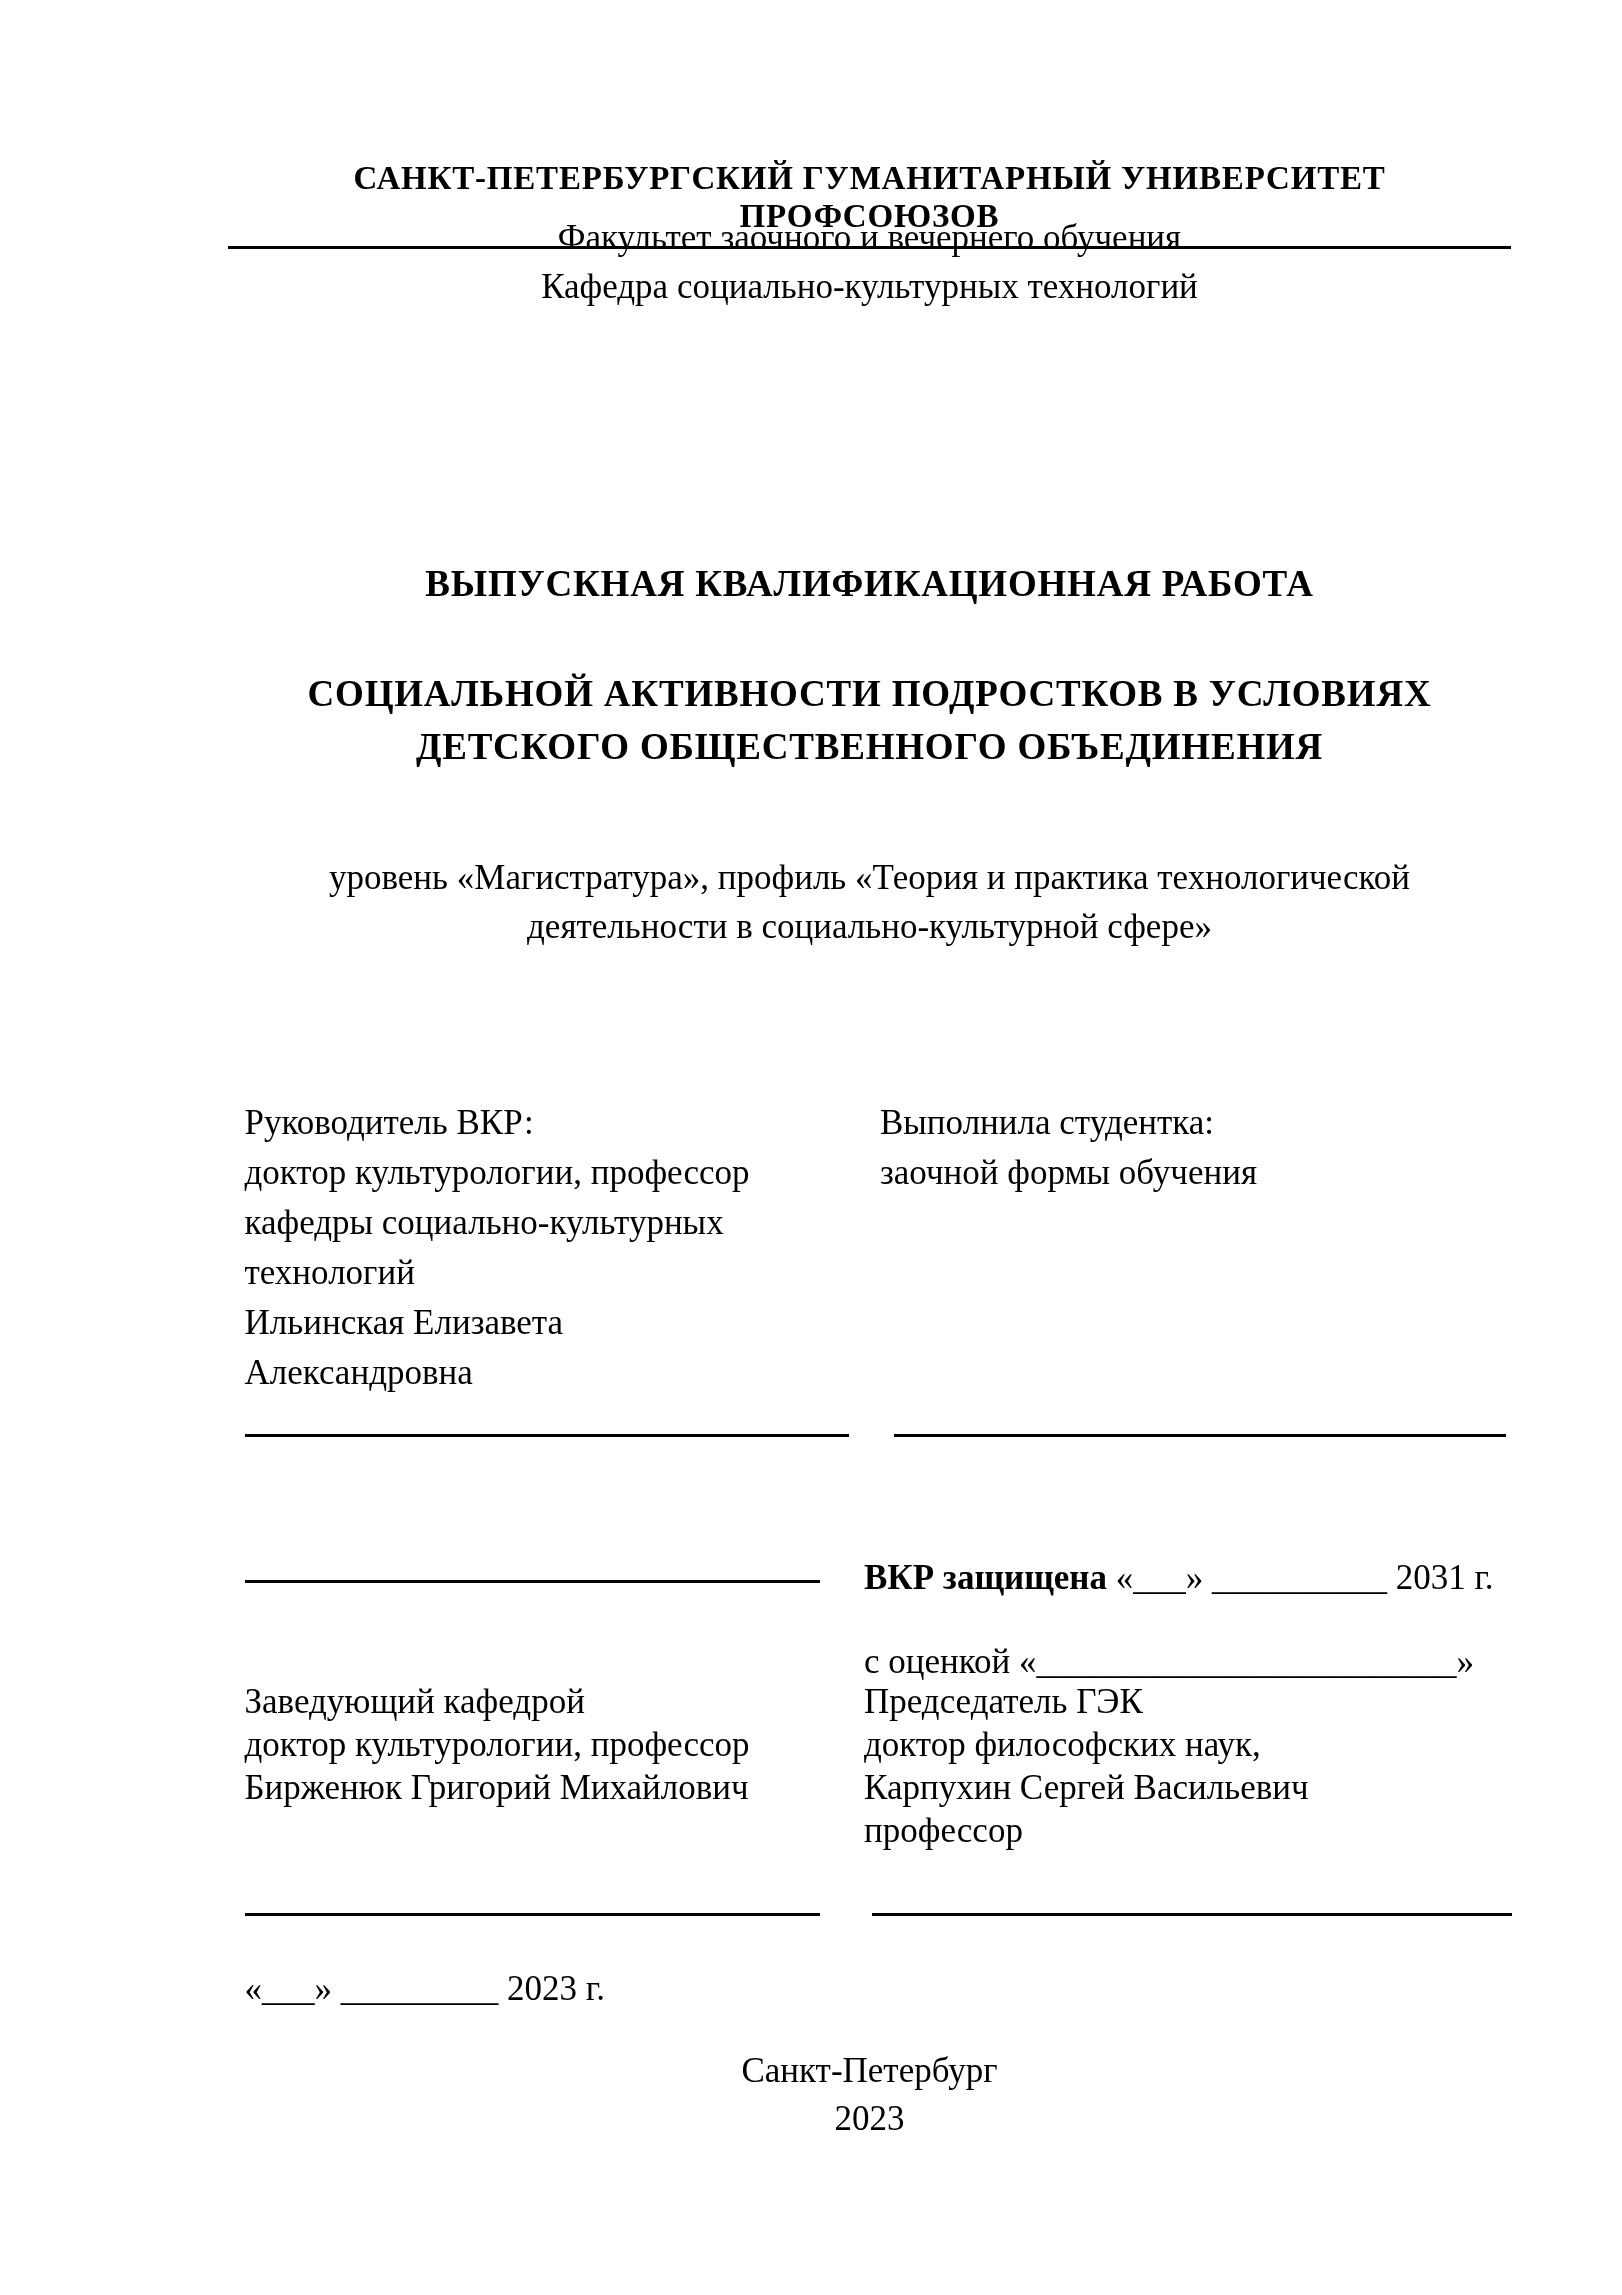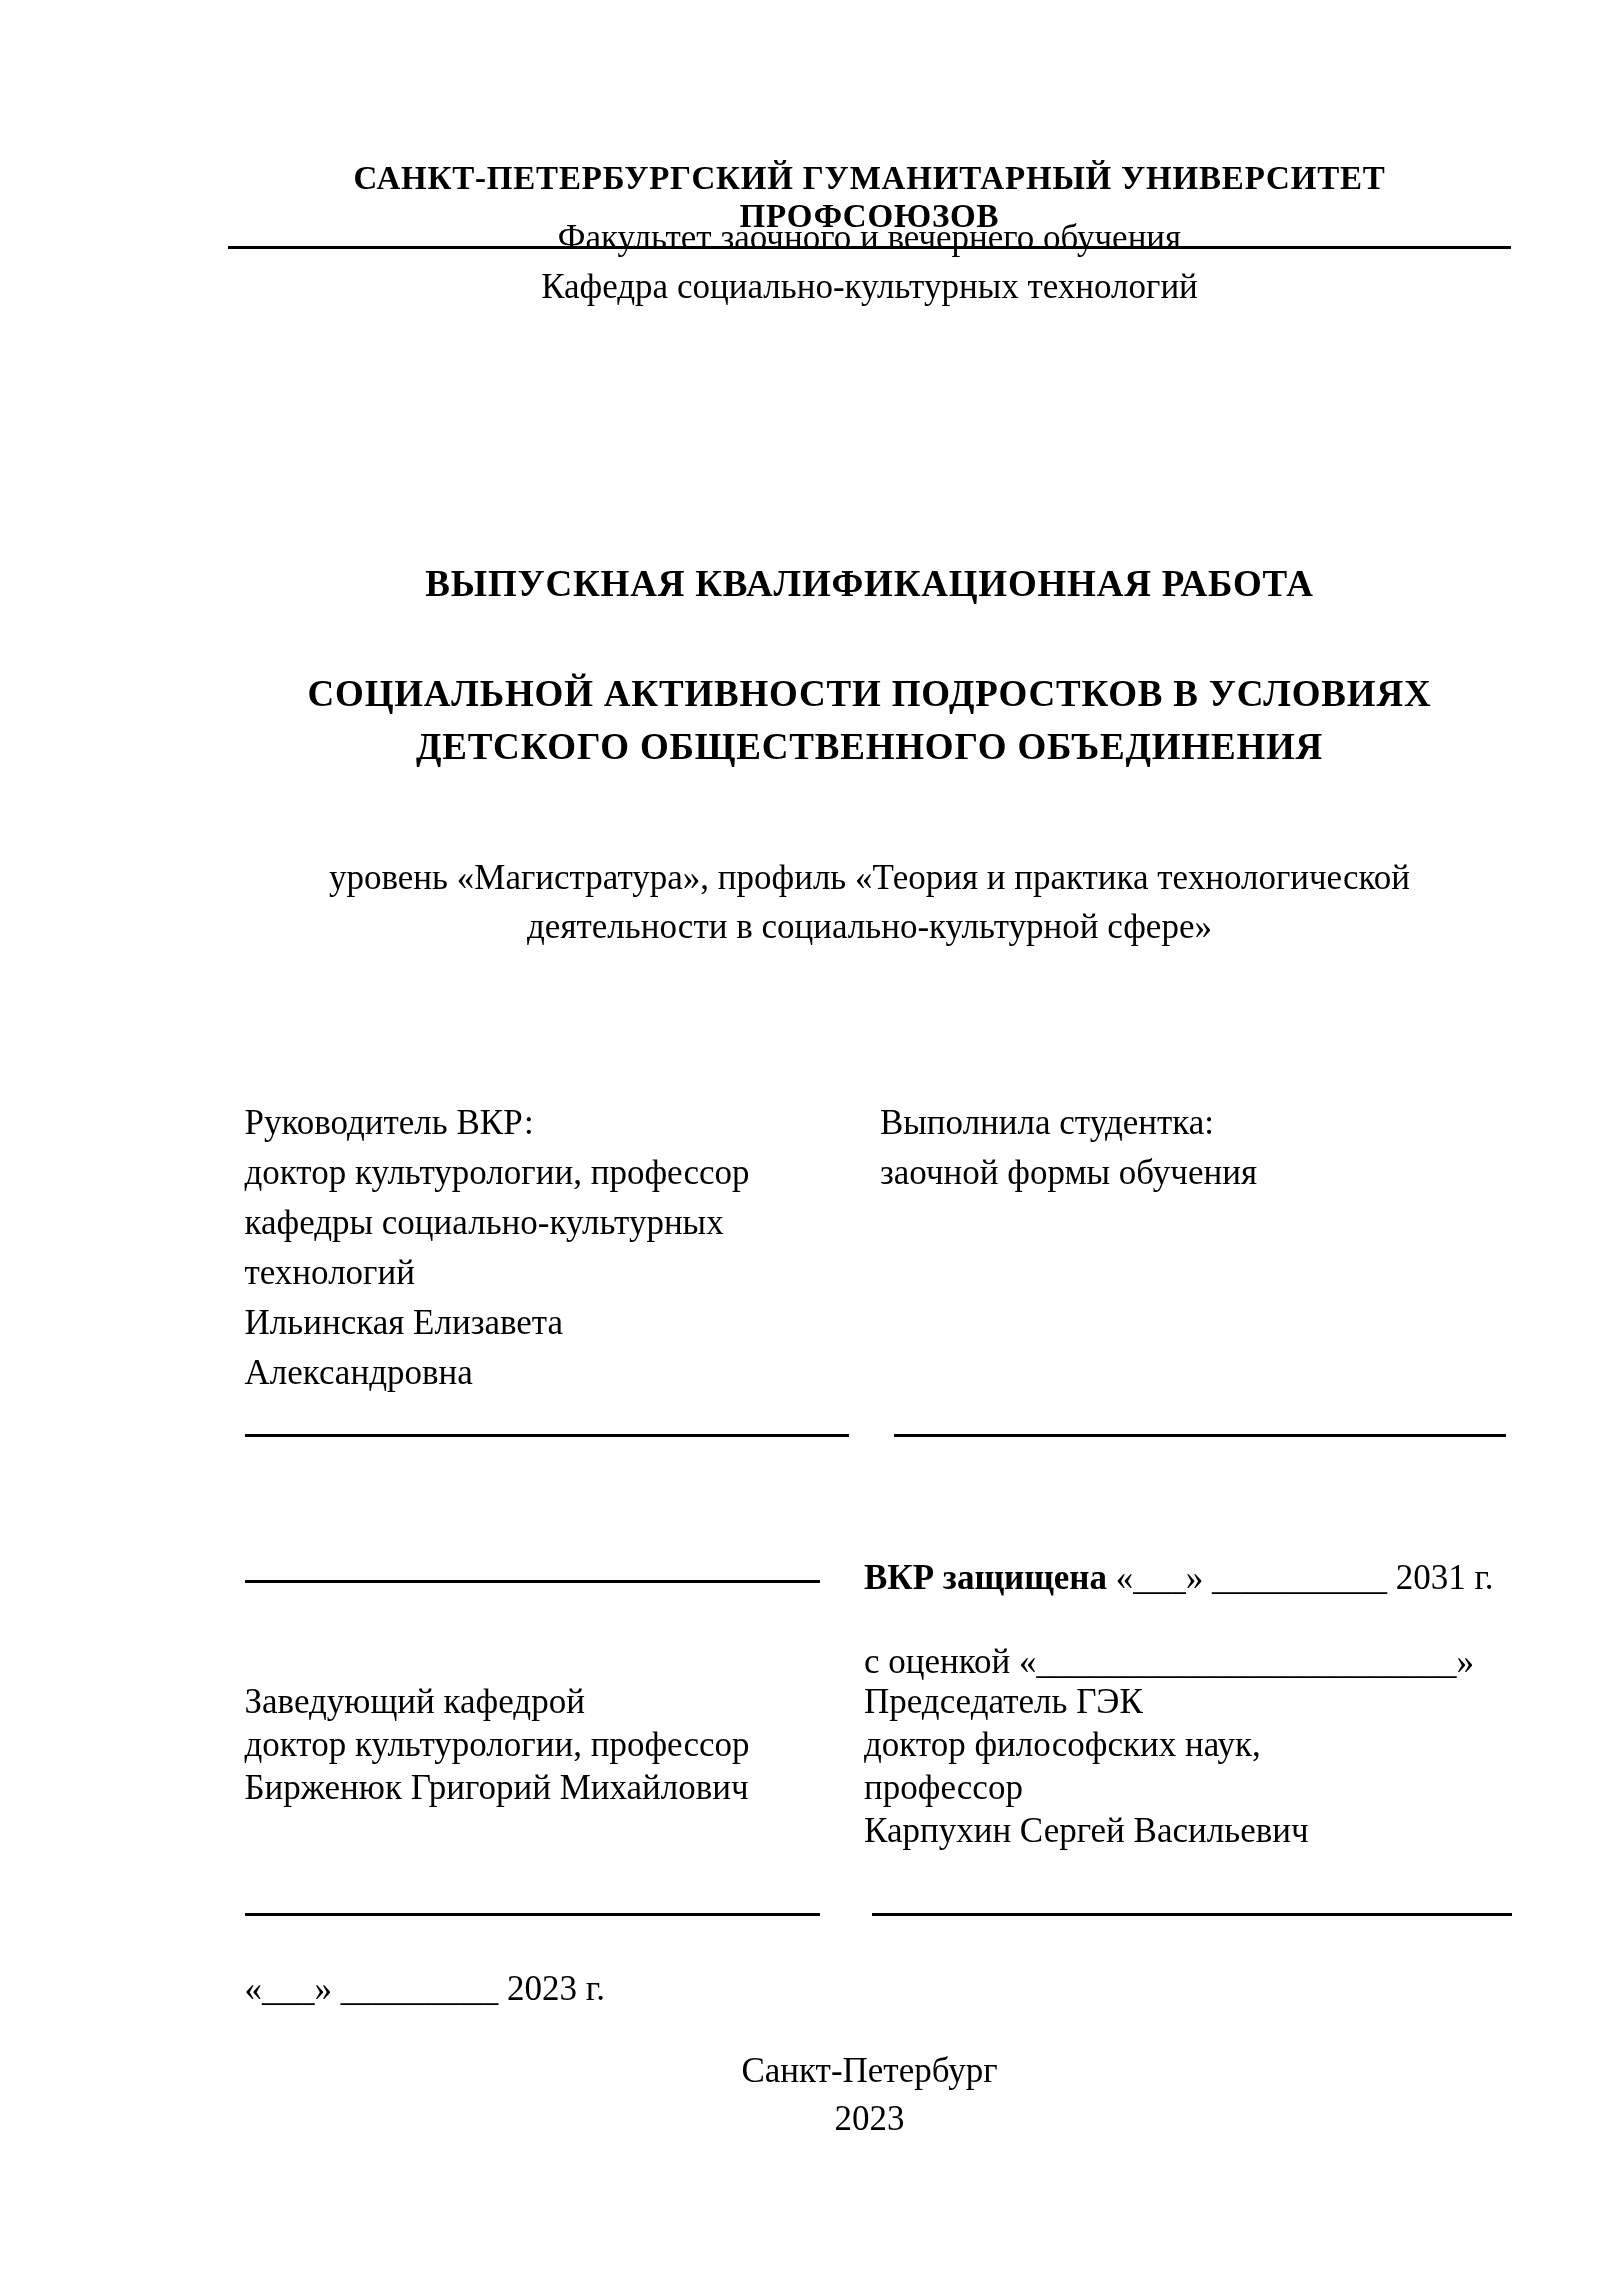--- a/index.html
+++ b/index.html
@@ -127,22 +127,22 @@
 
     <div class="abs col-block-tight" style="left:16.5px; top:1680px;">
       <div>Заведующий кафедрой</div>
       <div>доктор культурологии, профессор</div>
       <div>Бирженюк Григорий Михайлович</div>
     </div>
 
     <div class="abs col-block-tight" style="left:636px; top:1680px;">
       <div>Председатель ГЭК</div>
       <div>доктор философских наук,</div>
+      <div>Карпухин Сергей Васильевич</div>
       <div>профессор</div>
-      <div>Карпухин Сергей Васильевич</div>
     </div>
 
     <div class="abs sig-line" style="left:16.5px; top:1894px; width:575px;"></div>
     <div class="abs sig-line" style="left:644px; top:1894px; width:640px;"></div>
 
     <div class="abs inline-line" style="left:16.5px; top:1969px;">«___» _________ 2023 г.</div>
 
     <div class="abs center subheader" style="top:2051px;">Санкт-Петербург</div>
 
     <div class="abs center subheader" style="top:2099px;">2023</div>

